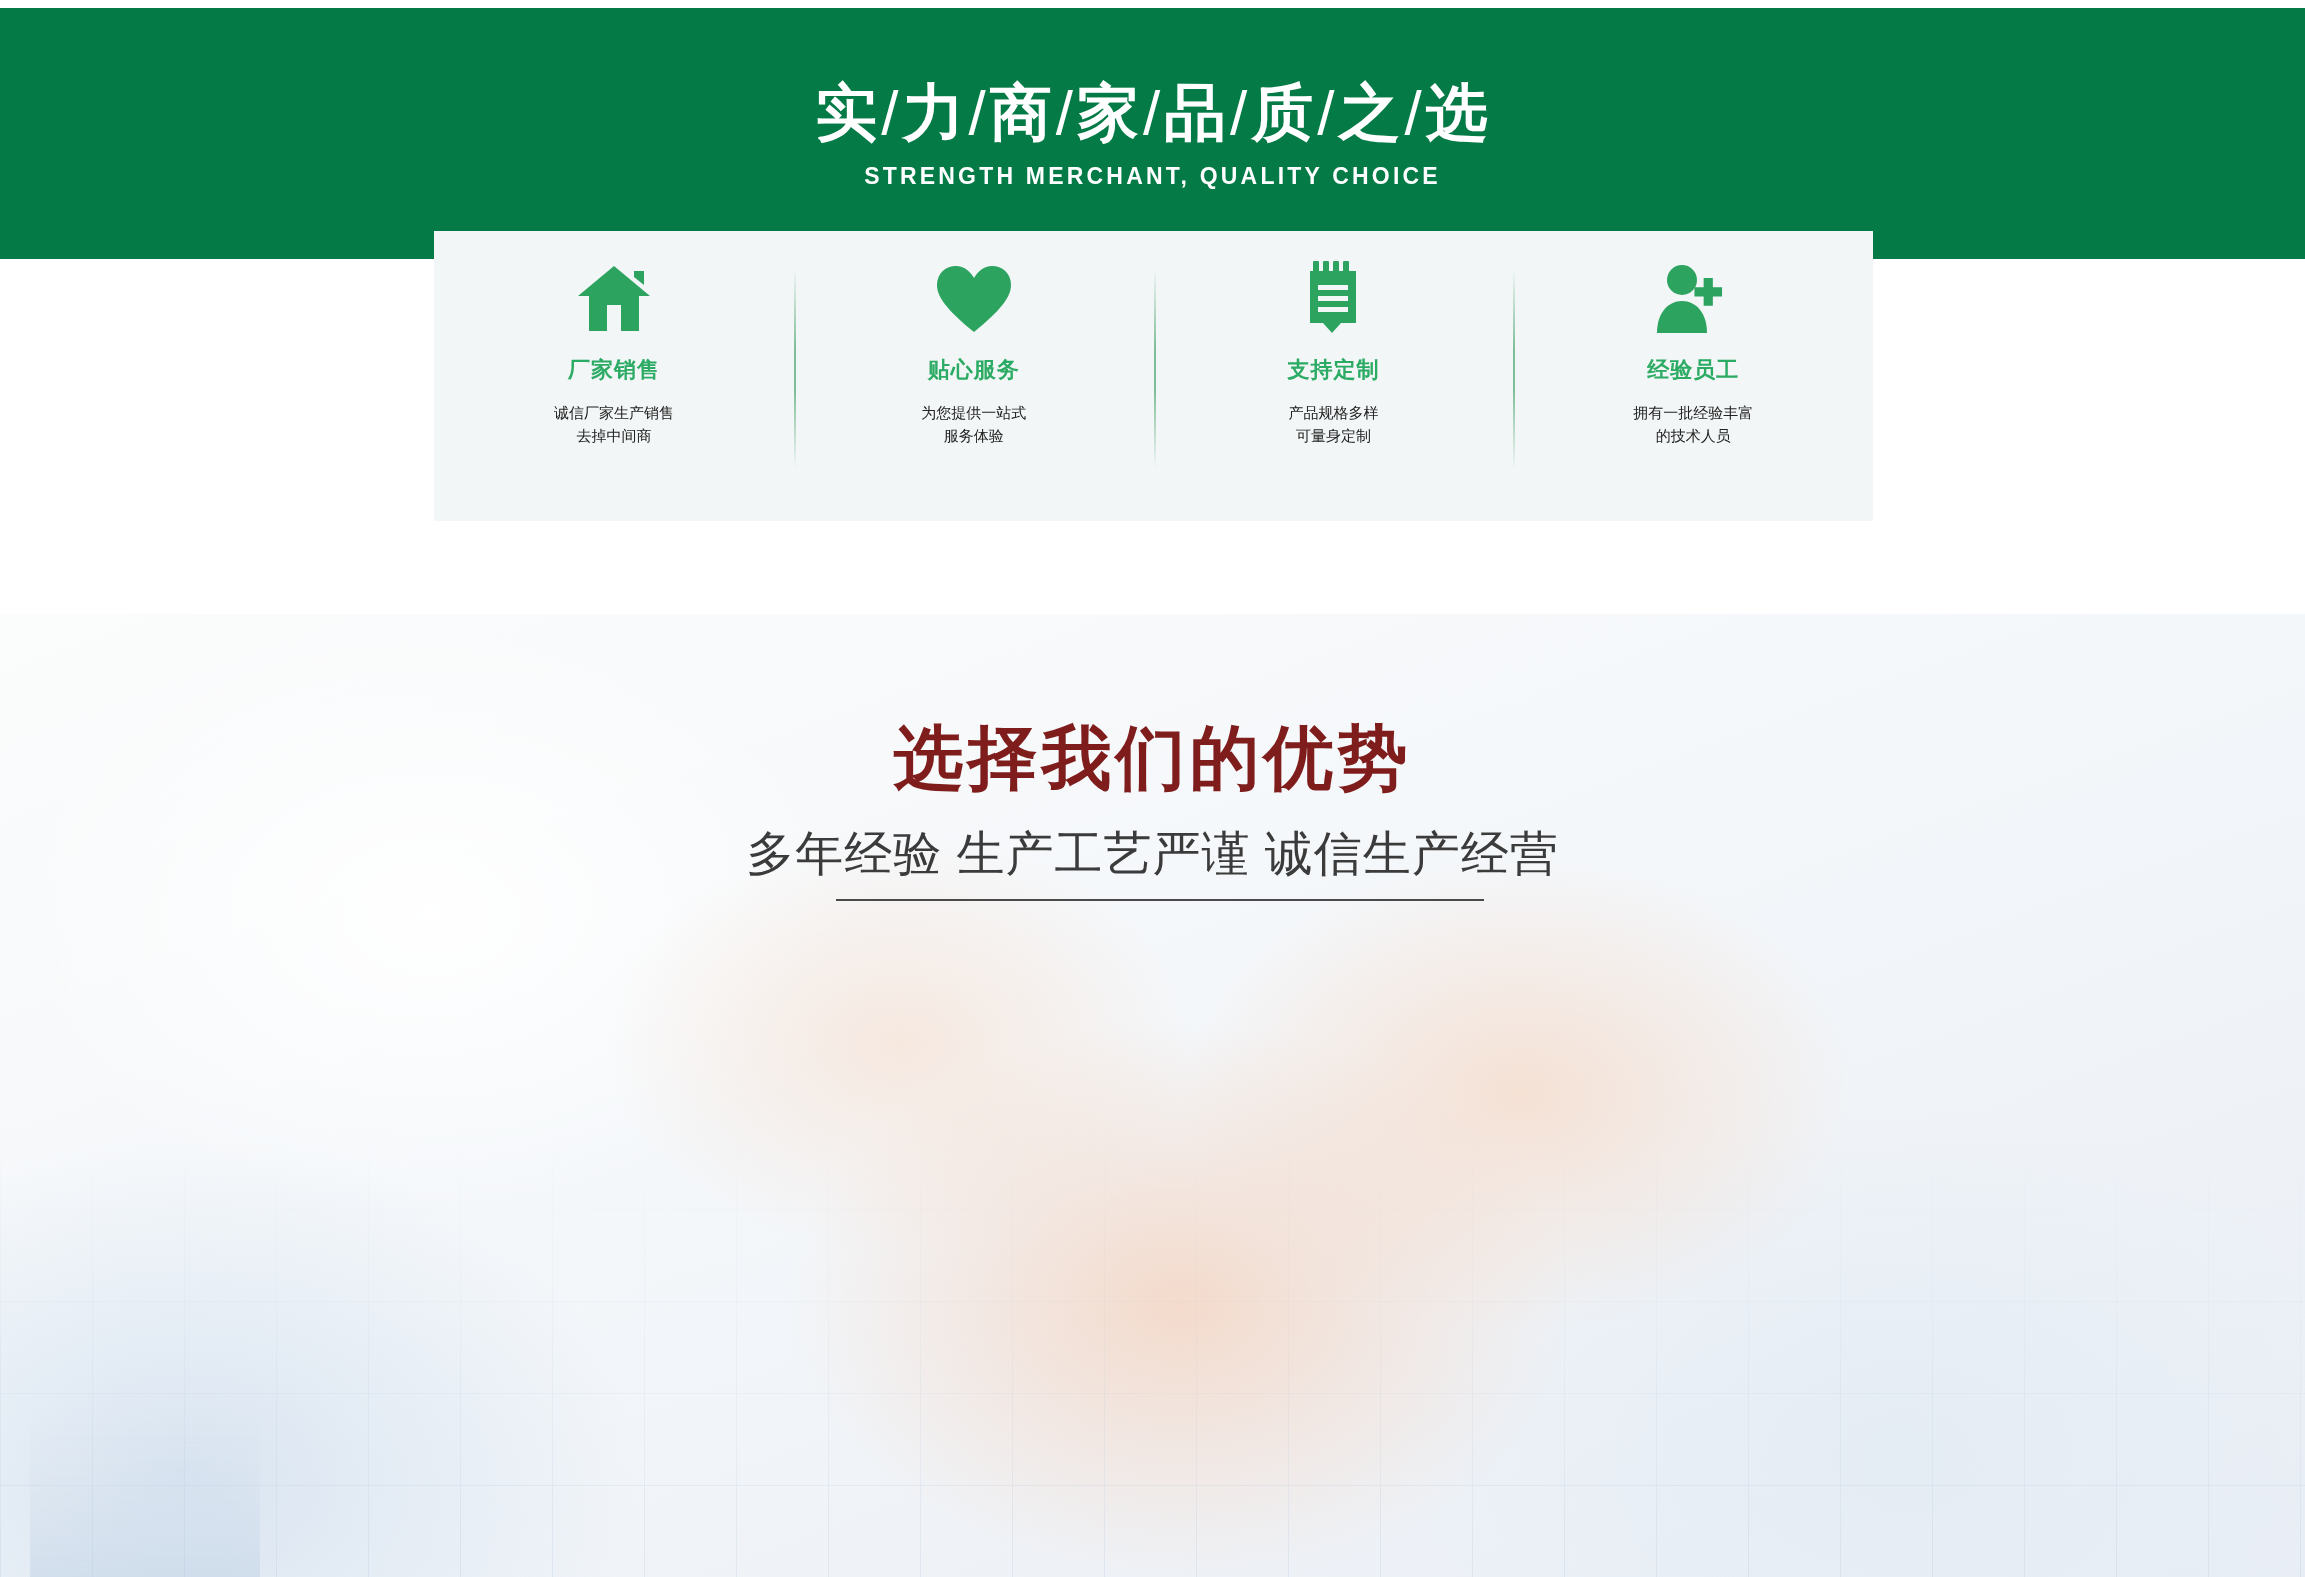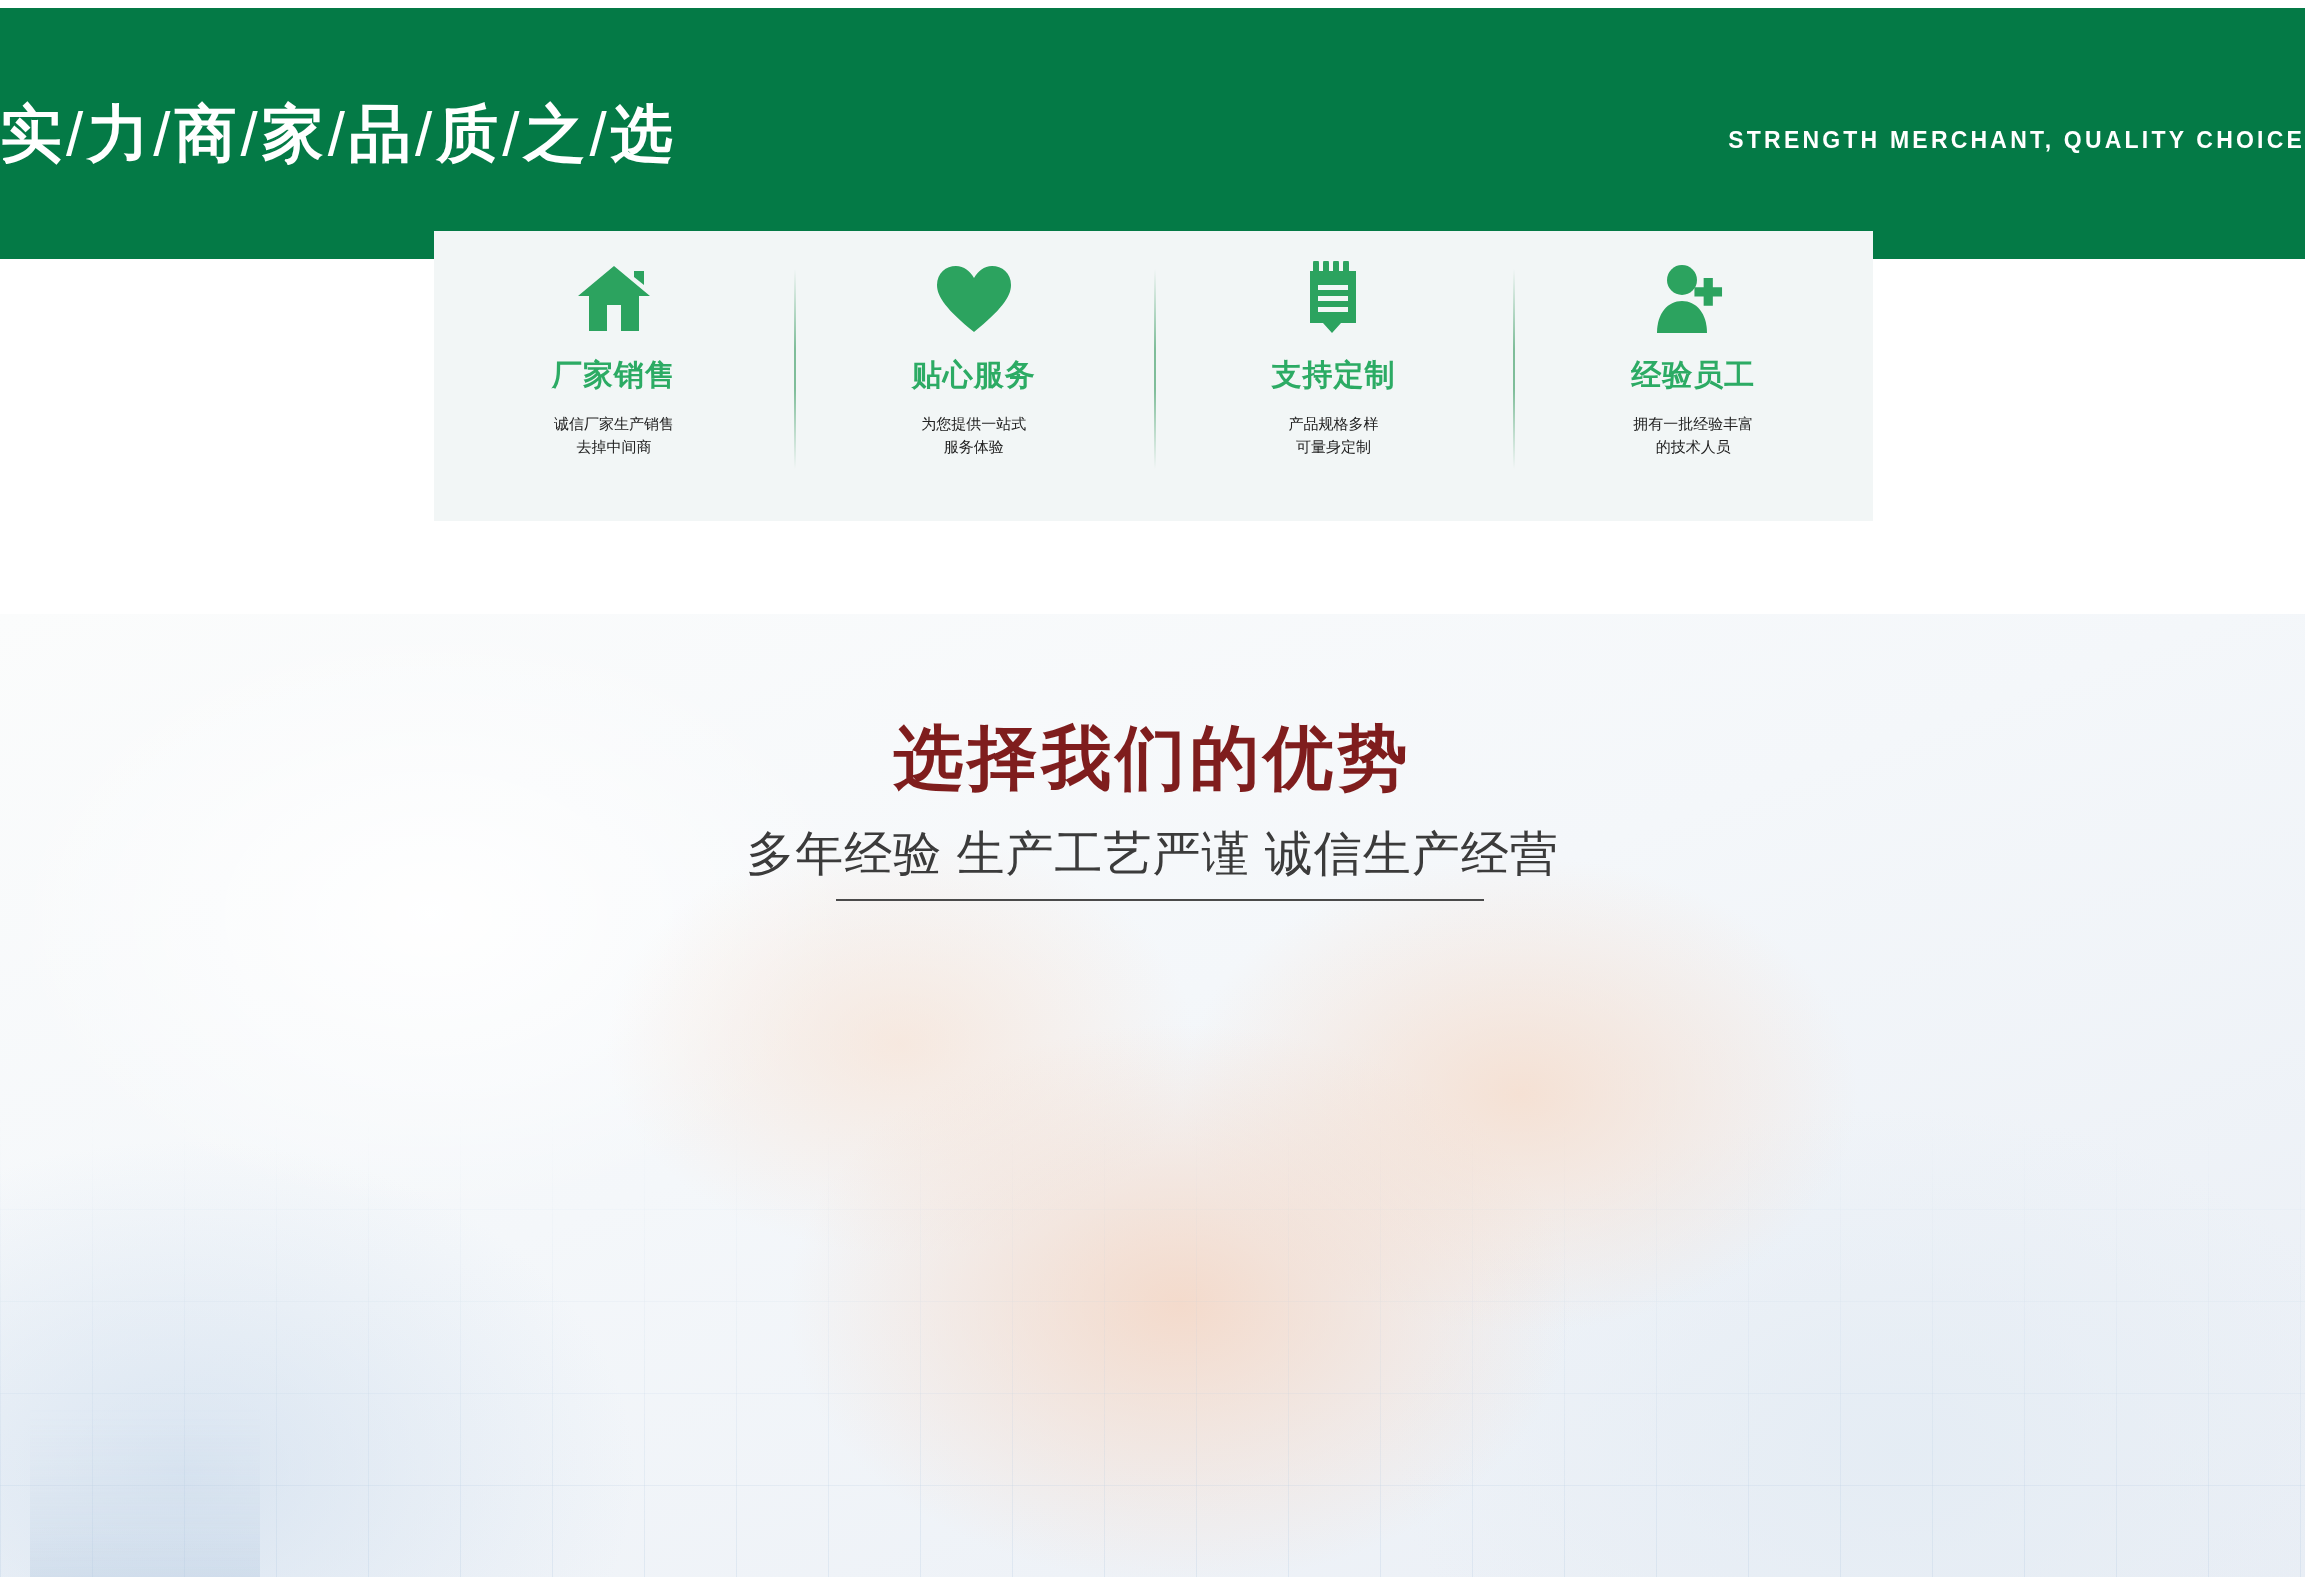--- a/index.html
+++ b/index.html
@@ -19,23 +19,23 @@
     background: #ffffff;
   }
 
   
   .banner {
     position: absolute;
     left: 0; top: 8px;
     width: 2305px; height: 251px;
     background: #047a46;
     display: flex;
-    flex-direction: row;
+    flex-direction: column;
     align-items: center;
-    justify-content: space-between;
+    justify-content: center;
   }
   .banner-title {
     color: #ffffff;
     font-size: 62px;
     font-weight: bold;
     letter-spacing: 2px;
     line-height: 1.15;
     white-space: nowrap;
   }
   .banner-title .slash {
@@ -83,21 +83,21 @@
   .feature-icon {
     height: 76px;
     display: flex;
     align-items: center;
     justify-content: center;
   }
   .feature-icon svg { display: block; }
   .feature-title {
     margin-top: 18px;
     color: #2cab64;
-    font-size: 30px;
+    font-size: 22px;
     font-weight: bold;
     letter-spacing: 1px;
     white-space: nowrap;
   }
   .feature-desc {
     margin-top: 16px;
     color: #222222;
     font-size: 15px;
     line-height: 1.55;
     text-align: center;

